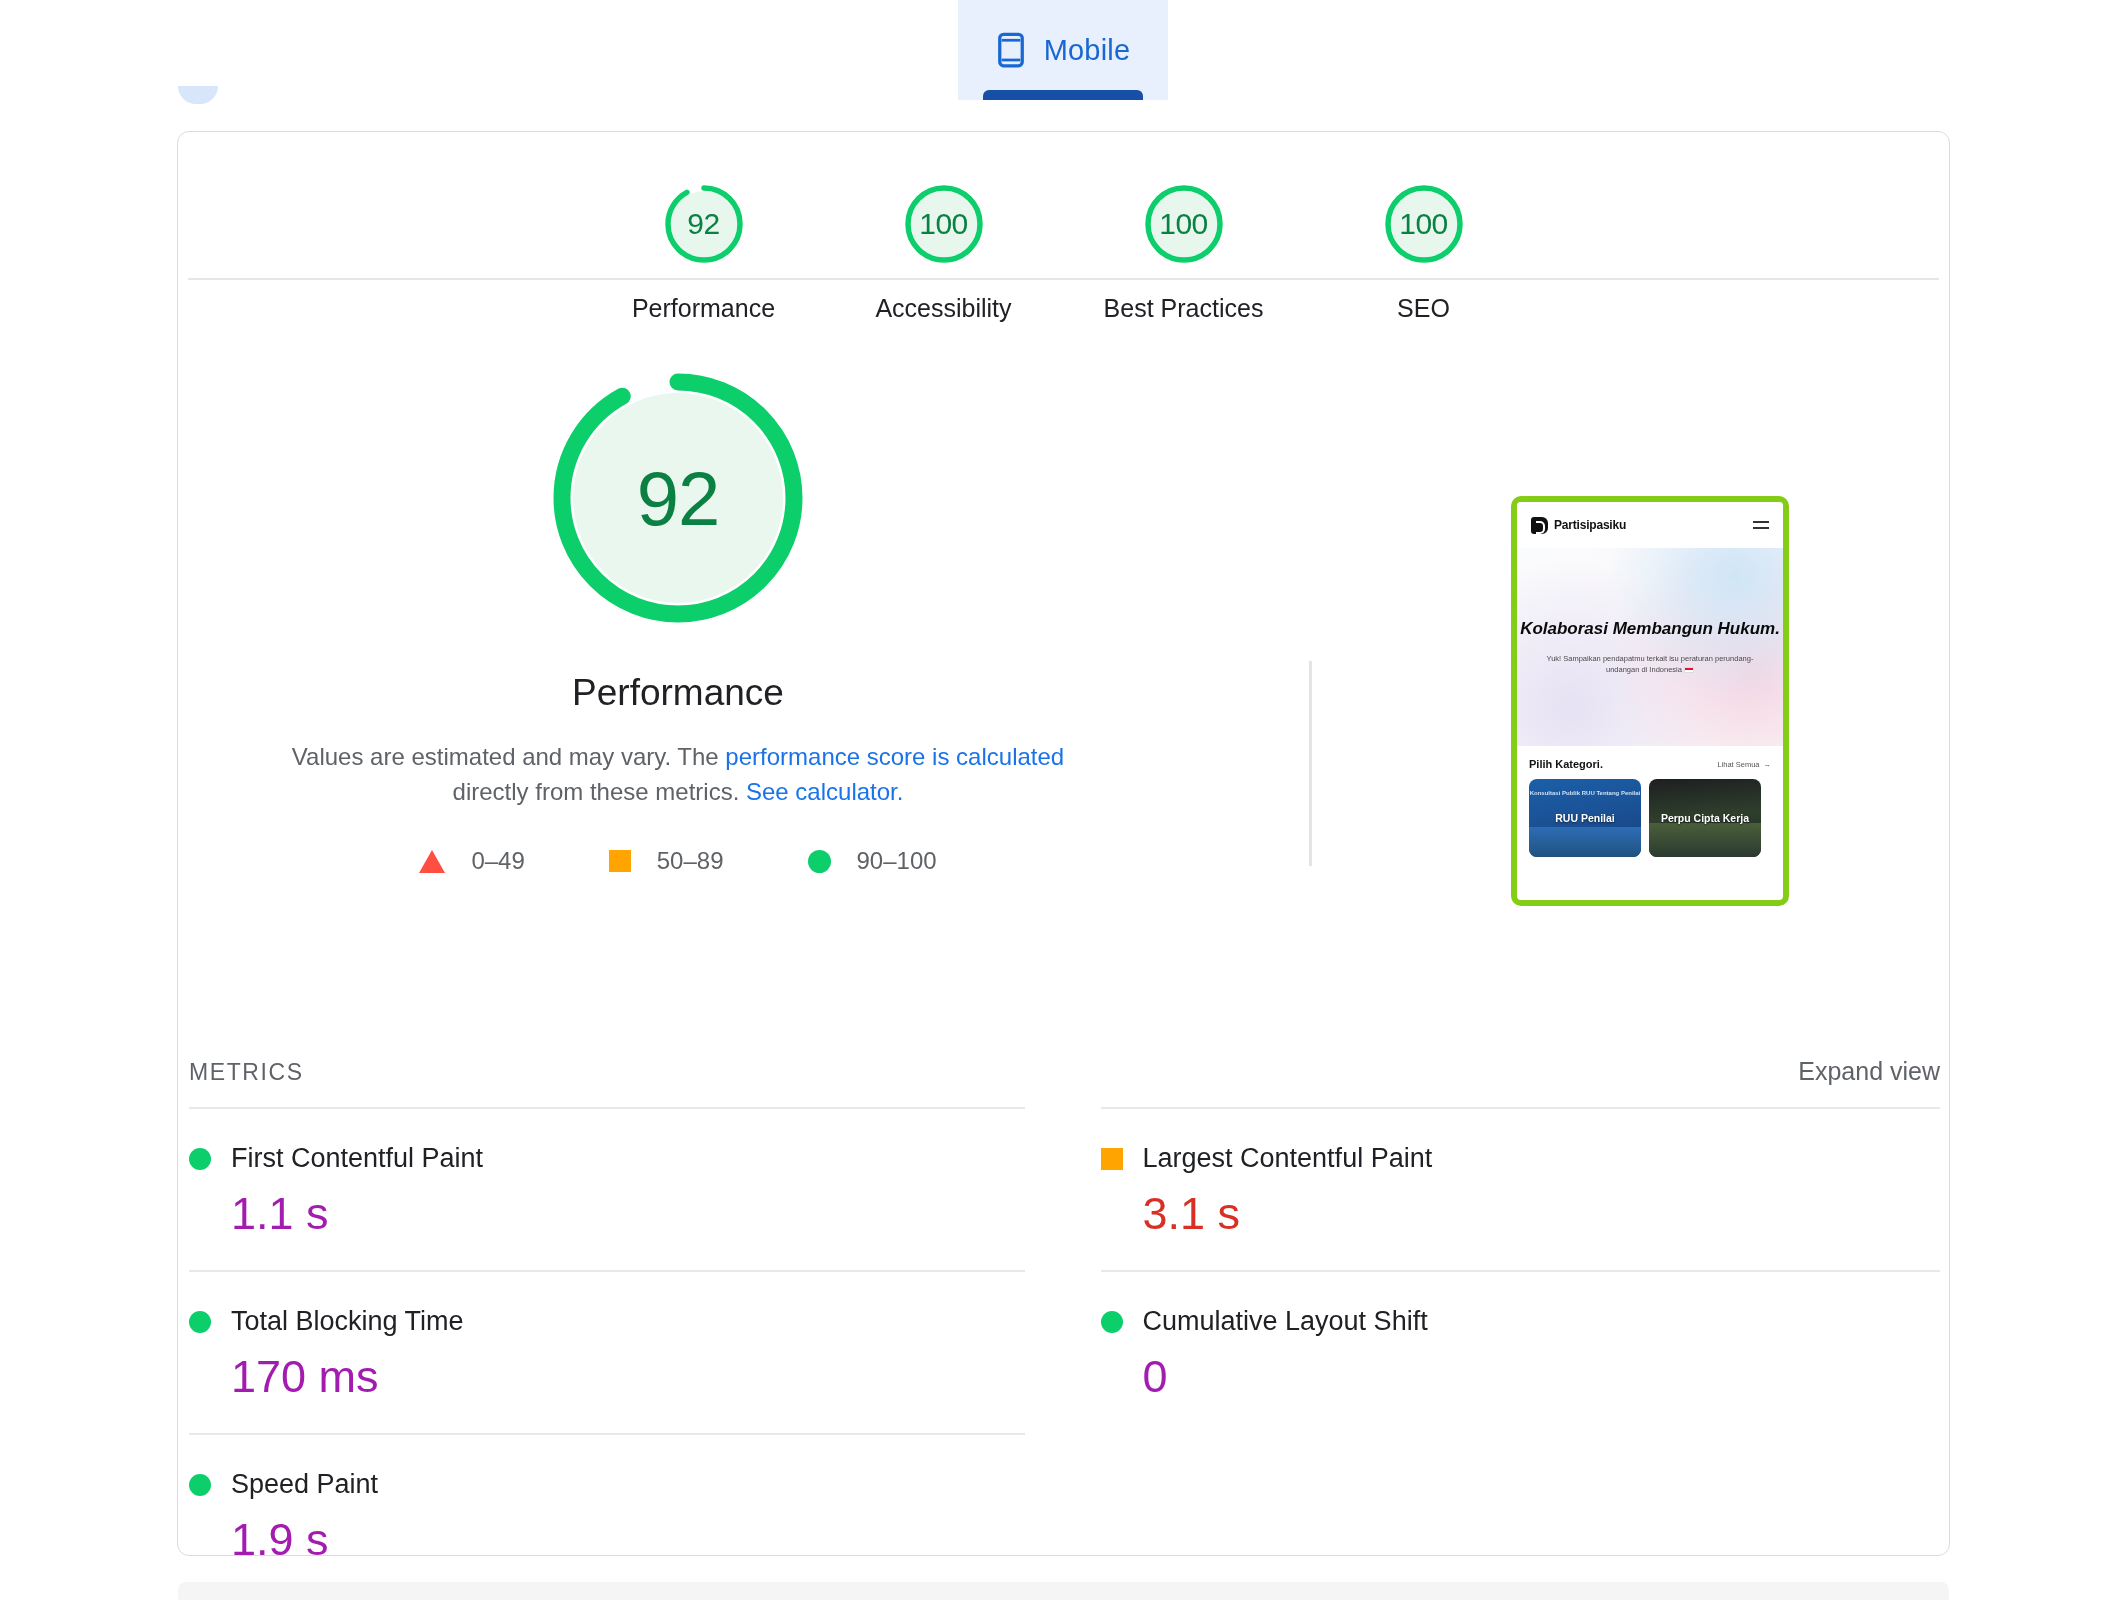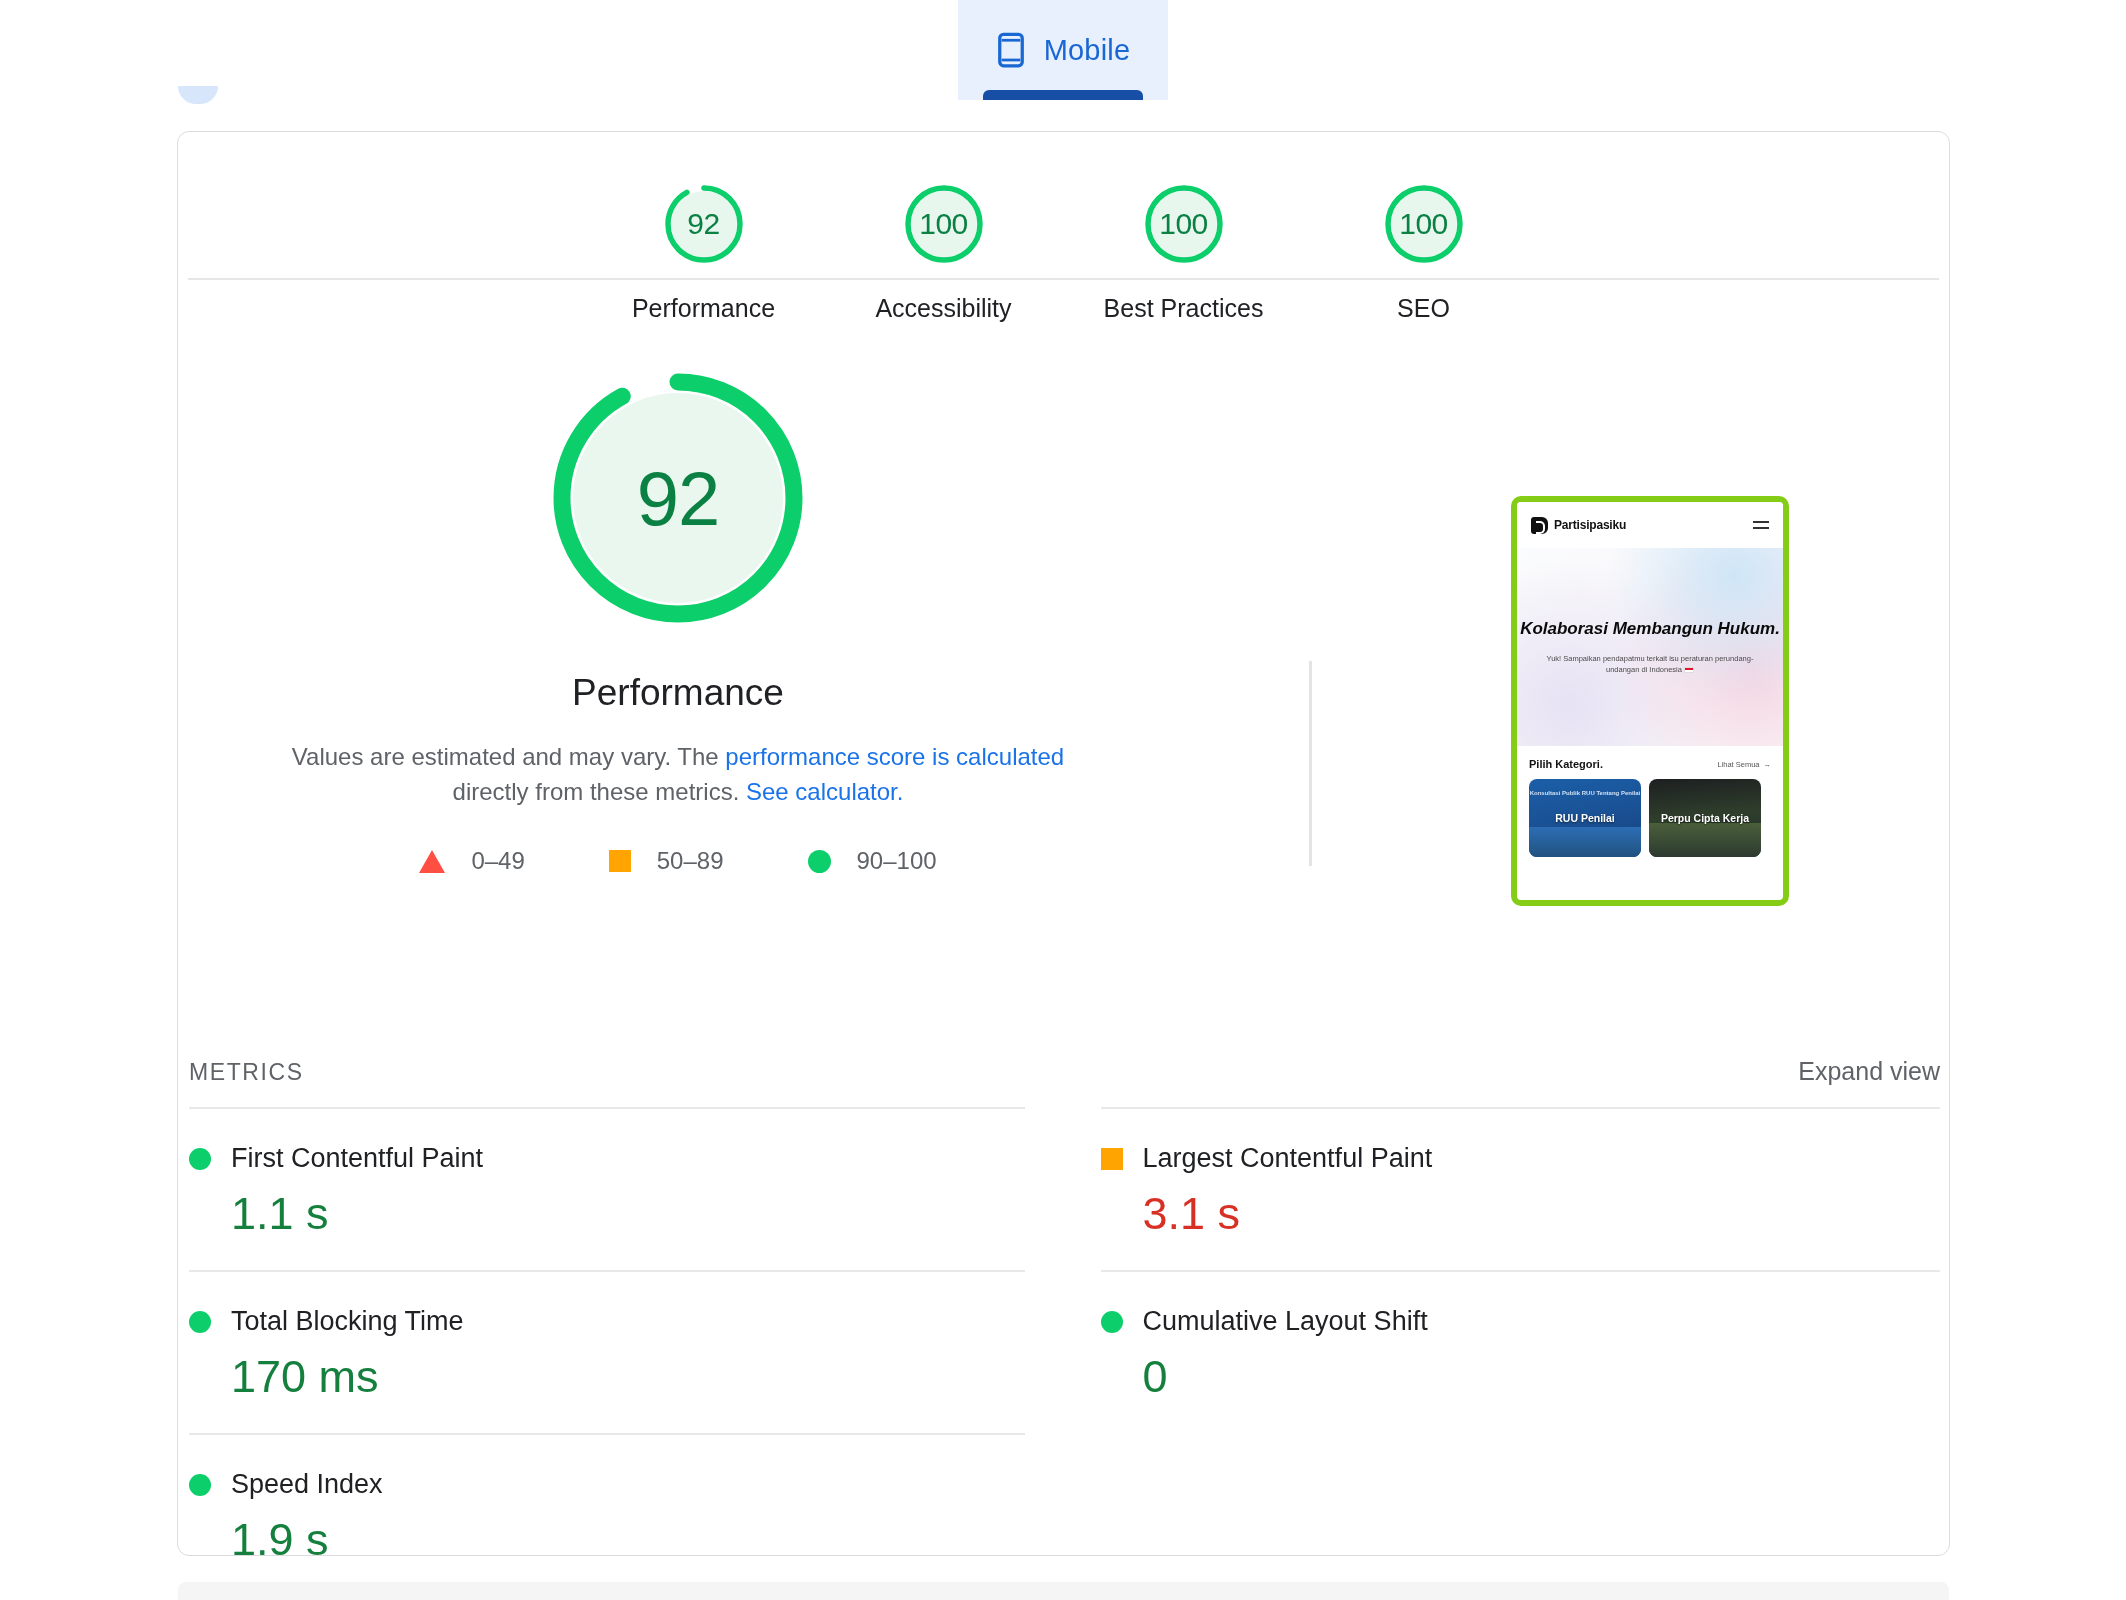--- a/index.html
+++ b/index.html
@@ -198,21 +198,21 @@
   .mcol-right { padding-left: 36px; }
   .metric {
     padding: 34px 0 30px 0;
     border-top: 2px solid #e8e8e8;
   }
   .metric-row { display: flex; align-items: center; gap: 20px; }
   .m-dot { width: 22px; height: 22px; border-radius: 50%; background: #0cce6b; flex: 0 0 auto; }
   .m-sq  { width: 22px; height: 22px; background: #ffa400; flex: 0 0 auto; }
   .m-name { font-size: 27px; color: #202124; }
   .m-val { margin-top: 14px; margin-left: 42px; font-size: 45px; }
-  .v-green { color: #15803d; }
+  .v-green { color: #a21caf; }
   .v-orange { color: #d93025; }
 
   
   .bottom-strip {
     position: absolute; left: 178px; top: 1582px; width: 1771px; height: 18px;
     background: #f5f5f5; border-radius: 8px 8px 0 0;
   }
 </style>
 </head>
 <body>
@@ -375,21 +375,21 @@
           <div class="metric-row">
             <span class="m-dot"></span>
             <span class="m-name">Total Blocking Time</span>
           </div>
           <div class="m-val v-green">170 ms</div>
         </div>
 
         <div class="metric">
           <div class="metric-row">
             <span class="m-dot"></span>
-            <span class="m-name">Speed Index</span>
+            <span class="m-name">Speed Paint</span>
           </div>
           <div class="m-val v-green">1.9 s</div>
         </div>
 
       </div>
 
       <div class="mcol mcol-right">
 
         <div class="metric">
           <div class="metric-row">

